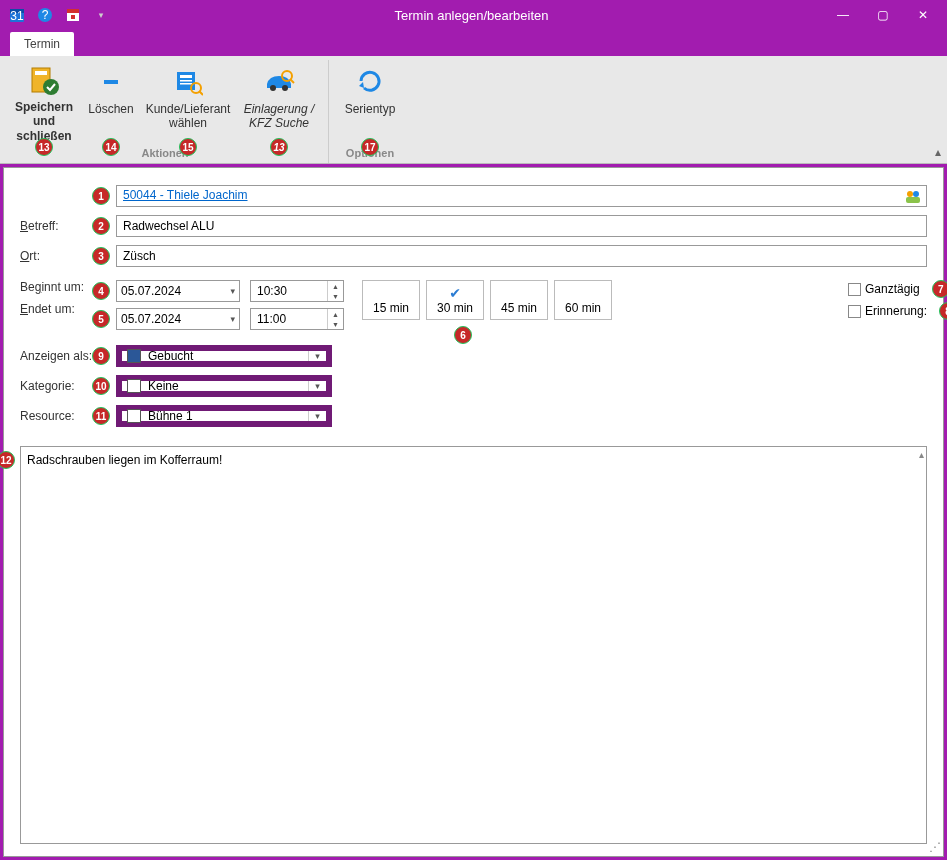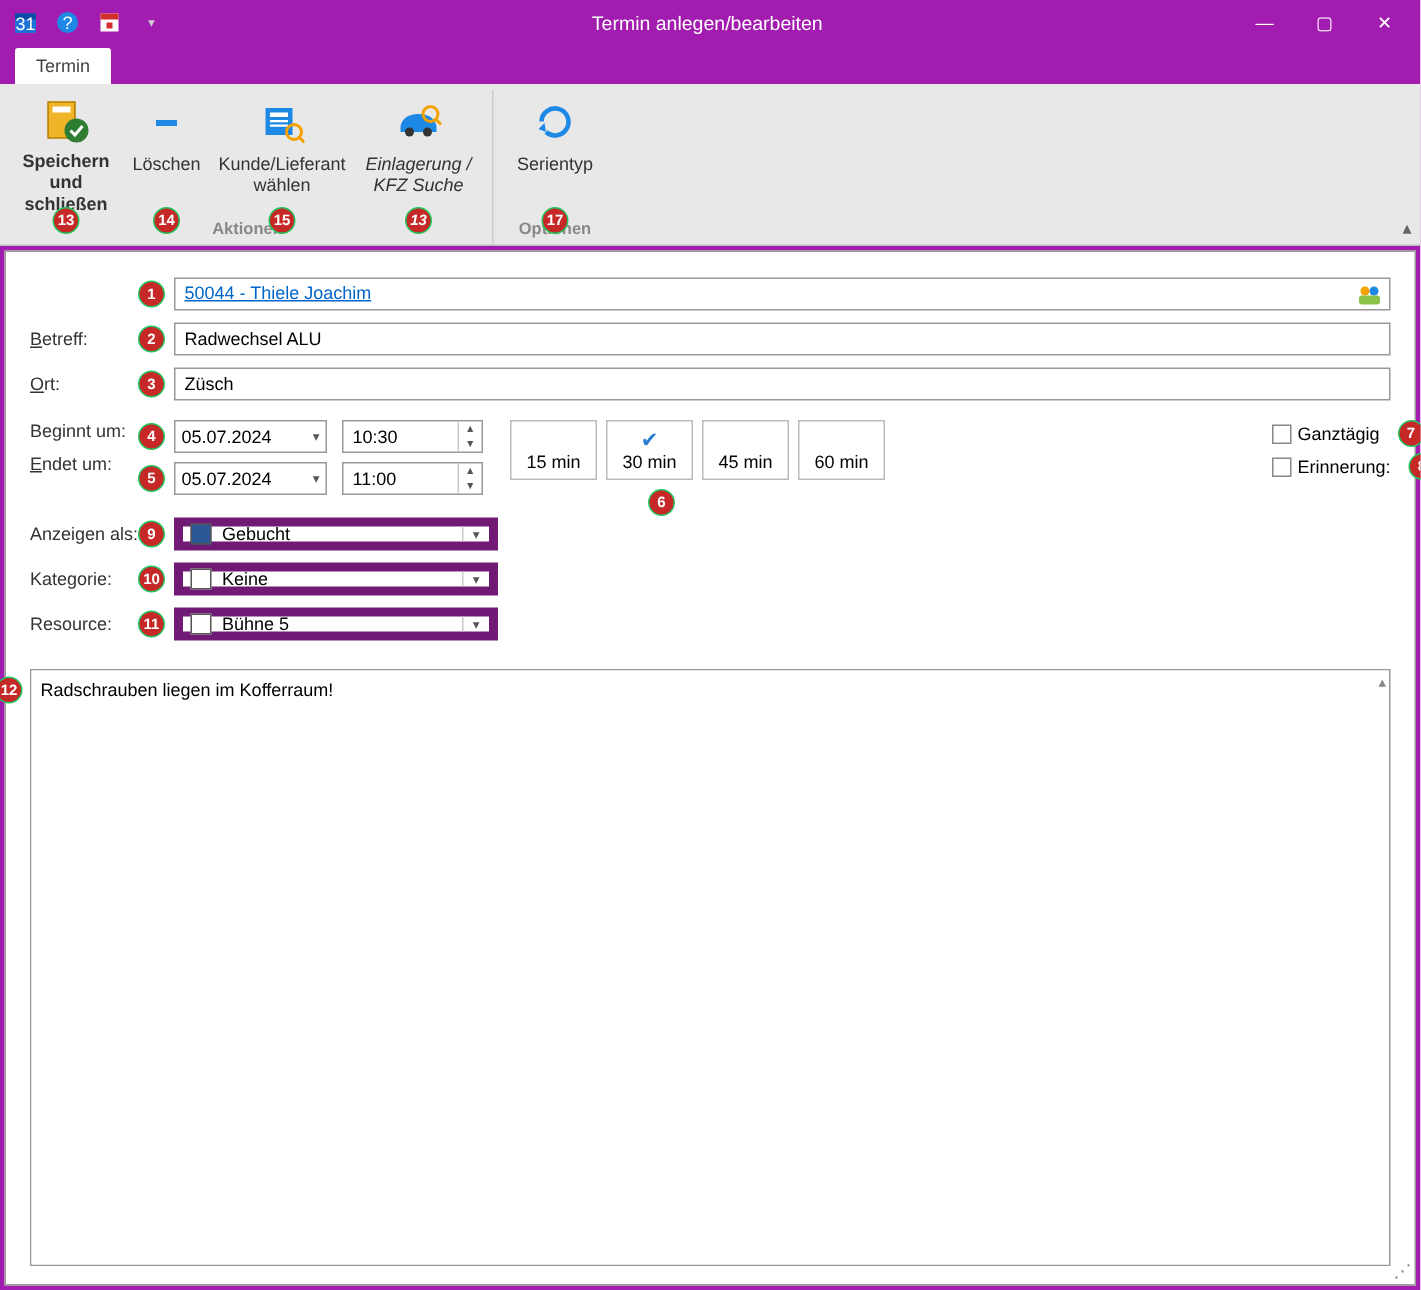--- a/index.html
+++ b/index.html
@@ -26,21 +26,21 @@
 
   .body { flex:1; background:#fff; margin:3px; border:1px solid #999; display:flex; flex-direction:column; position:relative;}
   .form-area { padding: 16px 16px 6px 16px; }
   .row { display:flex; align-items:center; margin-bottom:6px; min-height:24px; position:relative;}
   .lbl { width:96px; color:#333; }
   .lbl .ul { text-decoration: underline; }
   .fieldwrap { flex:1; position:relative; display:flex; align-items:center; gap:8px; }
   .tinput { flex:1; height:22px; border:1px solid #999; padding:2px 6px; background:#fff; }
   .tinput.link { color:#0066cc; text-decoration:underline; }
   .cust-icon { position:absolute; right:6px; top:3px; width:16px;height:16px;}
-  .date-drop { width:102px; height:22px; border:1px solid #999; display:flex; align-items:center; padding:0 4px; justify-content:space-between; background:#fff;}
+  .date-drop { width:124px; height:22px; border:1px solid #999; display:flex; align-items:center; padding:0 4px; justify-content:space-between; background:#fff;}
   .time-spin { width:94px; height:22px; border:1px solid #999; display:flex; align-items:center; background:#fff;}
   .time-spin .tv{flex:1; padding:0 6px;}
   .spin { width:16px; display:flex; flex-direction:column; border-left:1px solid #ccc; height:100%;}
   .spin div{flex:1; font-size:7px; display:flex; align-items:center; justify-content:center; color:#555;}
   .dur-btns { display:flex; gap:6px; margin-left:18px;}
   .dur-btn { width:58px; height:40px; border:1px solid #bbb; display:flex; flex-direction:column; align-items:center; justify-content:center; background:#fff; cursor:pointer; gap:2px;}
   .dur-btn.selected .check{color:#2b7cd3;}
   .dur-btn .check{height:14px;color:transparent;font-size:14px;}
   .chk { display:flex; align-items:center; gap:4px;}
   .chkbox{width:13px;height:13px;border:1px solid #888;background:#fff;}
@@ -302,21 +302,21 @@
           </div>
         </div>
       </div>
 
       <div class="row">
         <div class="lbl">Resource:</div>
         <div class="fieldwrap" style="position:relative; flex:none;">
           <span class="badge" style="left:-24px;">11</span>
           <div class="combo">
             <div class="sw" style="background:#fff;"></div>
-            <span class="ctext">Bühne 5</span>
+            <span class="ctext">Bühne 1</span>
             <div class="arrow">▾</div>
           </div>
         </div>
       </div>
     </div>
 
     <div class="notes" style="position:relative;">
       <span class="badge" style="left:-24px; top:4px;">12</span>
       <textarea style="">Radschrauben liegen im Kofferraum!</textarea>
       <span class="scroll-up">▴</span>

